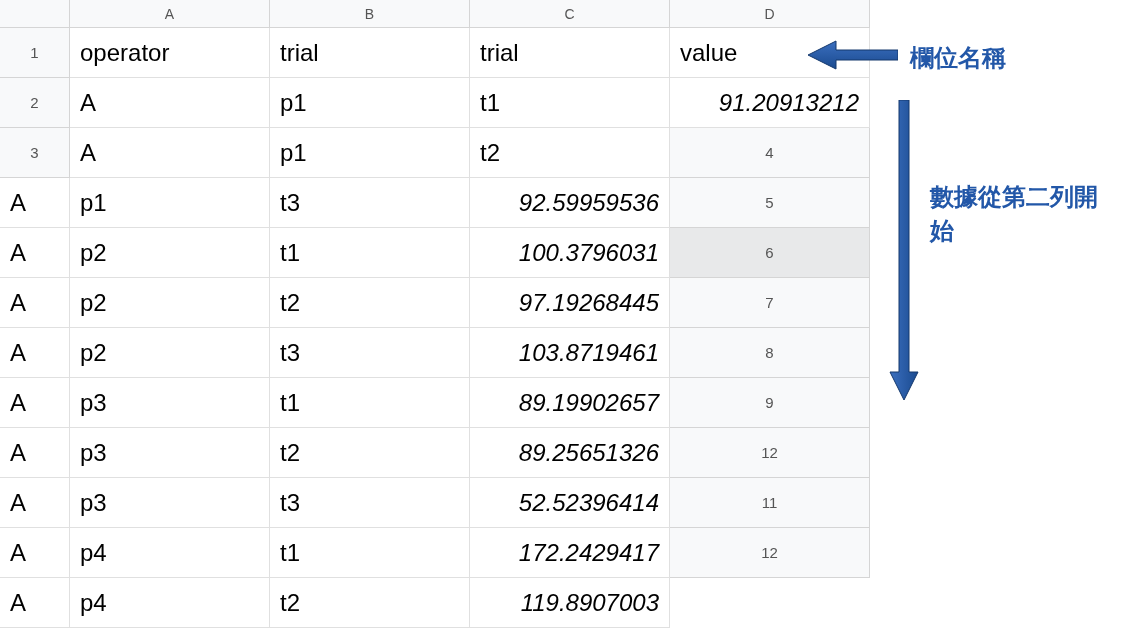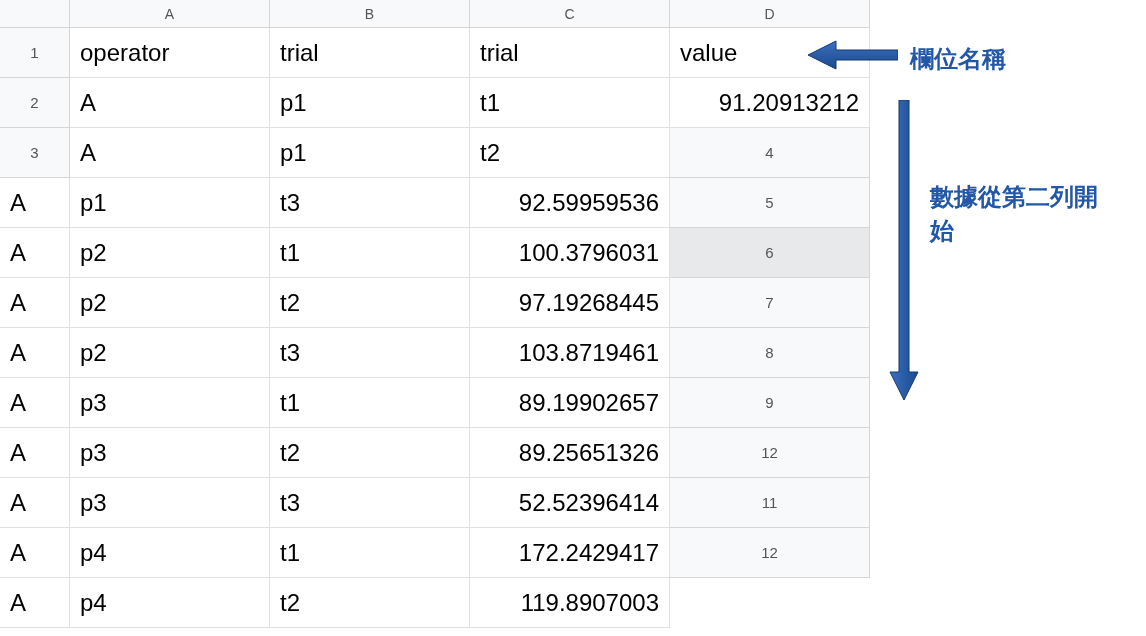--- a/index.html
+++ b/index.html
@@ -61,20 +61,21 @@
       display: flex;
       align-items: center;
       padding: 0 10px;
       font-size: 24px;
       color: #000;
       background: #fff;
       text-align: center;
     }
     .cell.num {
       justify-content: flex-end;
+      font-style: italic;
     }
     .annotation {
       position: absolute;
       color: #2257a8;
       font-size: 24px;
       font-weight: bold;
       font-family: "Microsoft JhengHei", "PingFang TC", Arial, sans-serif;
       line-height: 1.4;
     }
     .arrow-horizontal {
@@ -187,14 +188,14 @@
 <svg class="arrow-vertical" viewBox="0 0 34 300">
   <defs>
     <linearGradient id="ag2" x1="0%" y1="0%" x2="100%" y2="0%">
       <stop offset="0%" stop-color="#3b6fbf"></stop>
       <stop offset="100%" stop-color="#1a4a8f"></stop>
     </linearGradient>
   </defs>
   <path d="M 12 0 L 22 0 L 22 272 L 31 272 L 17 300 L 3 272 L 12 272 Z" fill="url(#ag2)" stroke="#15396d" stroke-width="1"></path>
 </svg>
 
-<div class="annotation" style="left:910px; top:42px;">欄位名稱</div>
+<div class="annotation" style="left:910px; top:42px;font-family:Liberation Serif, serif;">欄位名稱</div>
 <div class="annotation" style="left:930px; top:140px; width:180px;margin-top:40px;">數據從第二列開始</div>
 
 </body></html>

